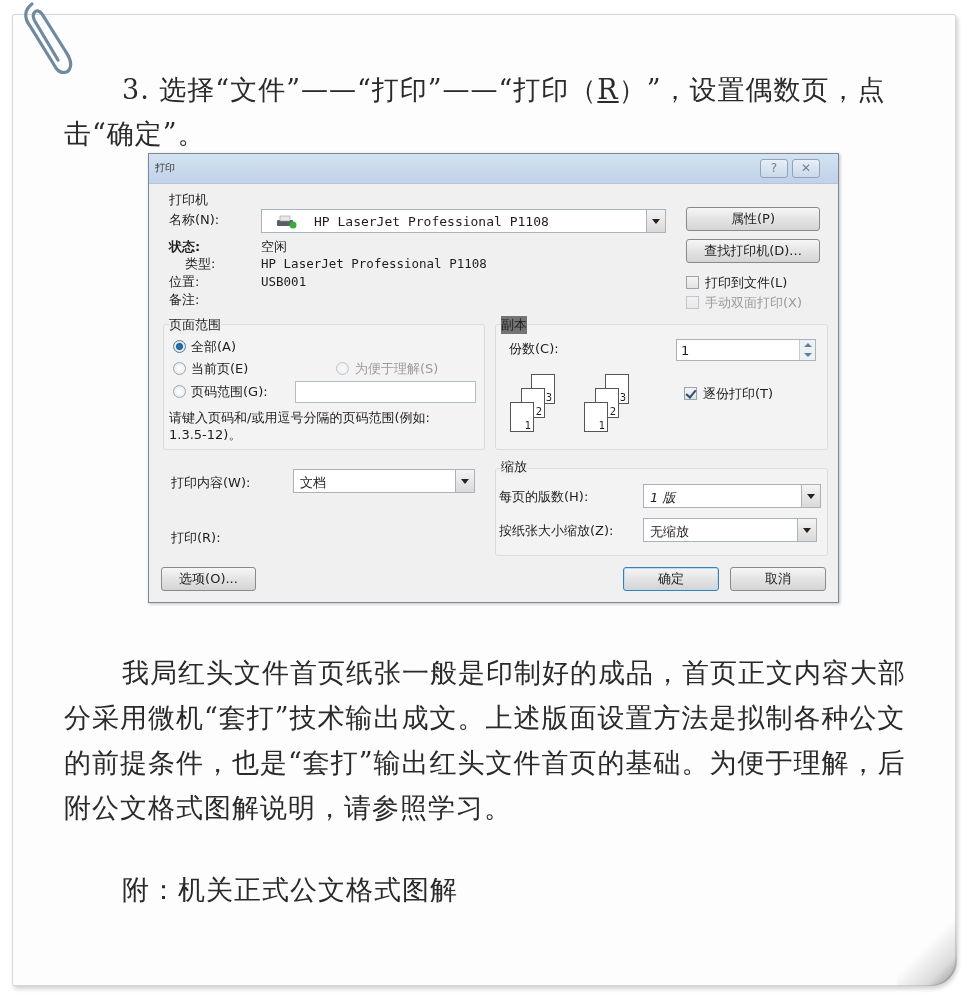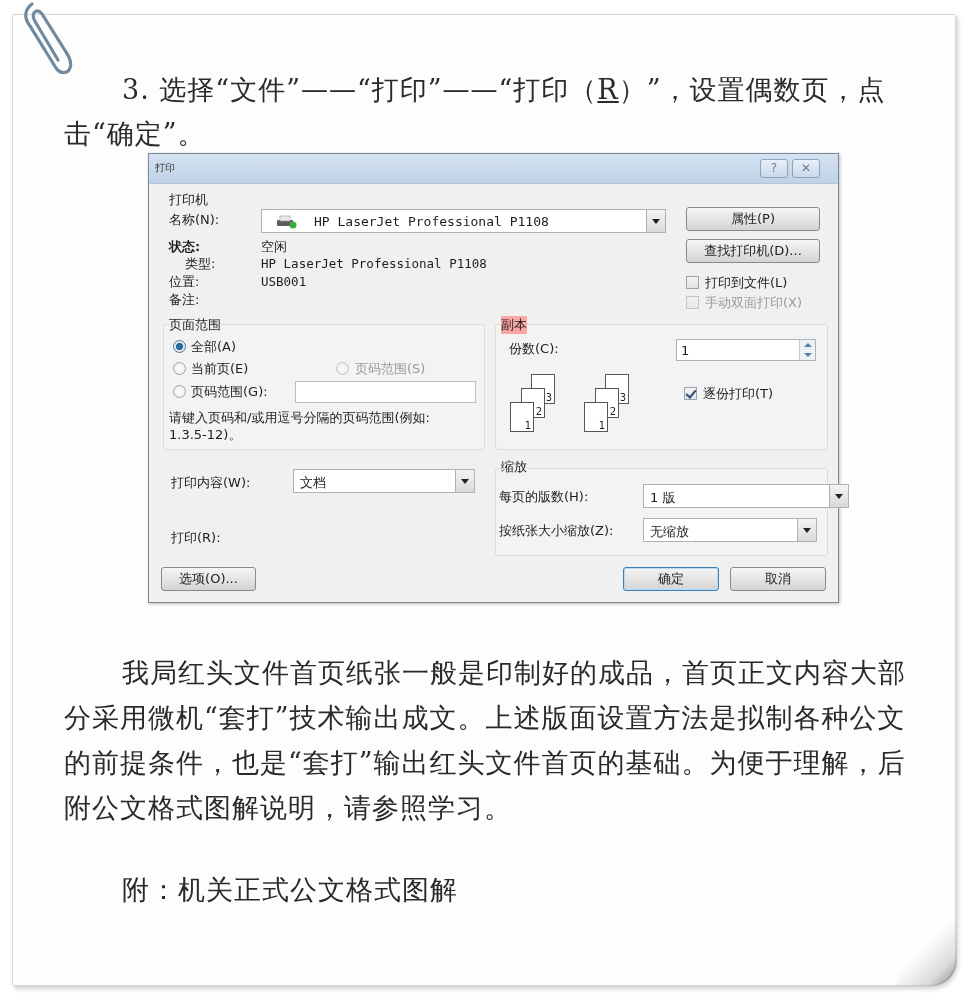--- a/index.html
+++ b/index.html
@@ -159,28 +159,28 @@
   <div class="check dim" style="left:537px; top:142px;"></div>
   <span class="lbl muted" style="left:556px; top:140px;">手动双面打印(X)</span>
 
   <div class="group" style="left:14px; top:170px; width:322px; height:126px;"></div>
   <span class="lbl" style="left:20px; top:162px; background:#f0f0f0;">页面范围</span>
   <div class="radio on" style="left:24px; top:186px;"></div>
   <span class="lbl" style="left:42px; top:184px;">全部(A)</span>
   <div class="radio" style="left:24px; top:208px;"></div>
   <span class="lbl" style="left:42px; top:206px;">当前页(E)</span>
   <div class="radio off-dim" style="left:187px; top:208px;"></div>
-  <span class="lbl muted" style="left:206px; top:206px;">页码范围(S)</span>
+  <span class="lbl muted" style="left:206px; top:206px;">为便于理解(S)</span>
   <div class="radio" style="left:24px; top:231px;"></div>
   <span class="lbl" style="left:42px; top:229px;">页码范围(G):</span>
   <div class="textbox" style="left:146px; top:227px; width:181px;"></div>
   <div class="lbl" style="left:20px; top:255px; width:300px; white-space:normal; line-height:17px;">请键入页码和/或用逗号分隔的页码范围(例如: 1.3.5-12)。</div>
 
   <div class="group" style="left:346px; top:170px; width:333px; height:126px;"></div>
-  <span class="lbl" style="left:352px; top:162px; background:#fca5a5;">副本</span>
+  <span class="lbl" style="left:352px; top:162px; background:#737373;">副本</span>
   <span class="lbl" style="left:360px; top:186px;">份数(C):</span>
   <div class="spin" style="left:527px; top:185px; width:140px;">
     <span class="val">1</span>
     <div class="arrows">
         <div class="up"></div>
         <div class="down"></div>
       </div>
   </div>
 
   <div>
@@ -210,21 +210,21 @@
   <span class="lbl" style="left:22px; top:320px;">打印内容(W):</span>
   <div class="combo" style="left:144px; top:315px; width:182px;">
     <span class="val">文档</span>
     <div class="arrow"></div>
   </div>
   <span class="lbl" style="left:22px; top:351px;margin-top:24px;">打印(R):</span>
 
   <div class="group" style="left:346px; top:314px; width:333px; height:88px;"></div>
   <span class="lbl" style="left:352px; top:304px; background:#f0f0f0;">缩放</span>
   <span class="lbl" style="left:350px; top:334px;">每页的版数(H):</span>
-  <div class="combo" style="left:494px; top:330px; width:206px;">
+  <div class="combo" style="left:494px; top:330px; width:178px;font-style:italic;">
     <span class="val">1 版</span>
     <div class="arrow"></div>
   </div>
   <span class="lbl" style="left:350px; top:368px;">按纸张大小缩放(Z):</span>
   <div class="combo" style="left:494px; top:364px; width:174px;">
     <span class="val">无缩放</span>
     <div class="arrow"></div>
   </div>
 
   <div class="btn" style="left:12px; top:413px; width:95px;">选项(O)...</div>

